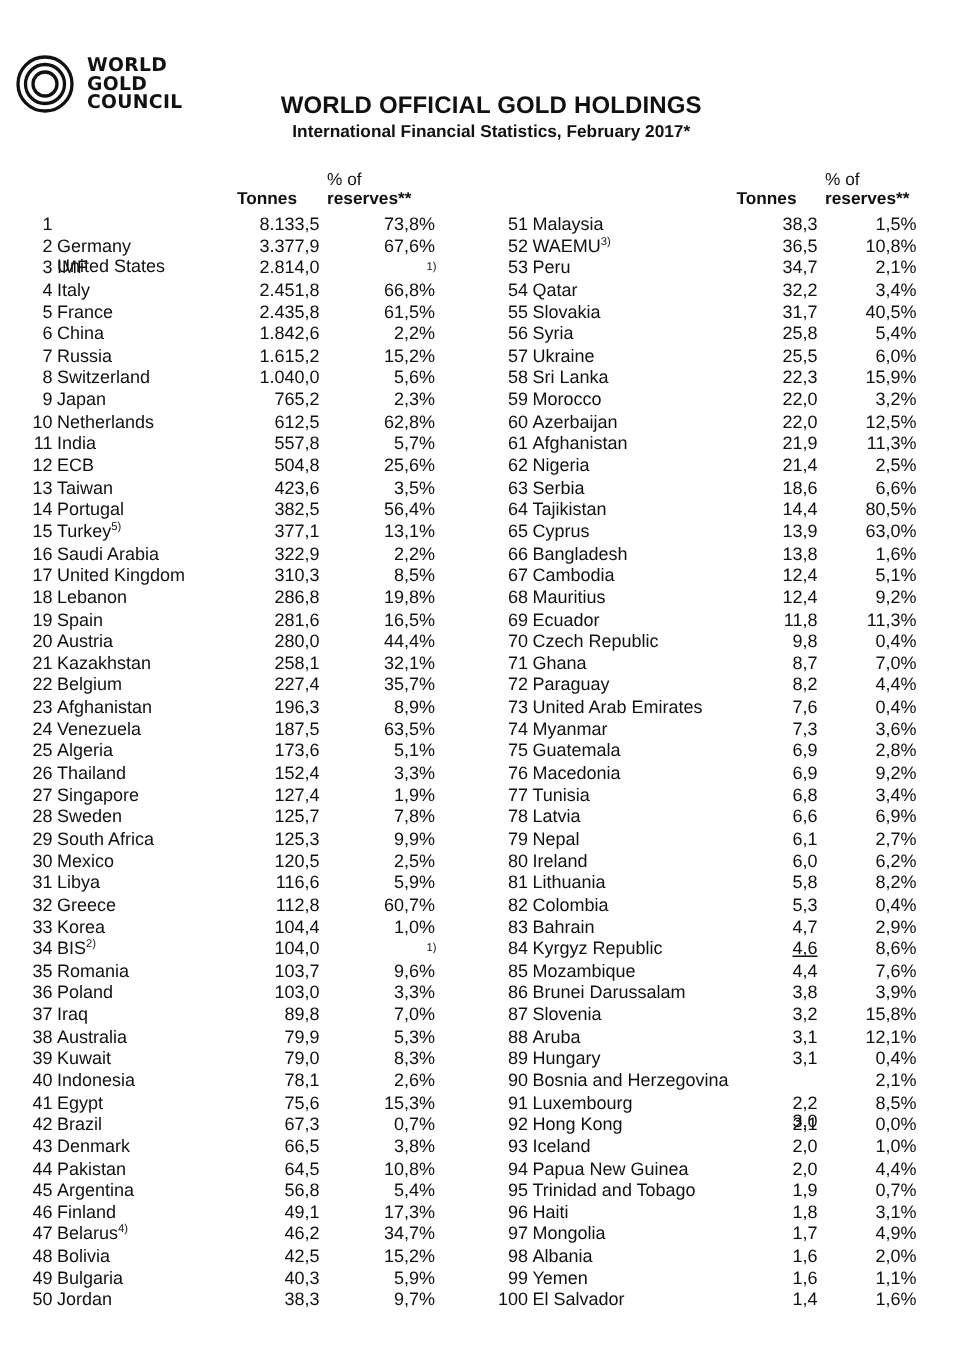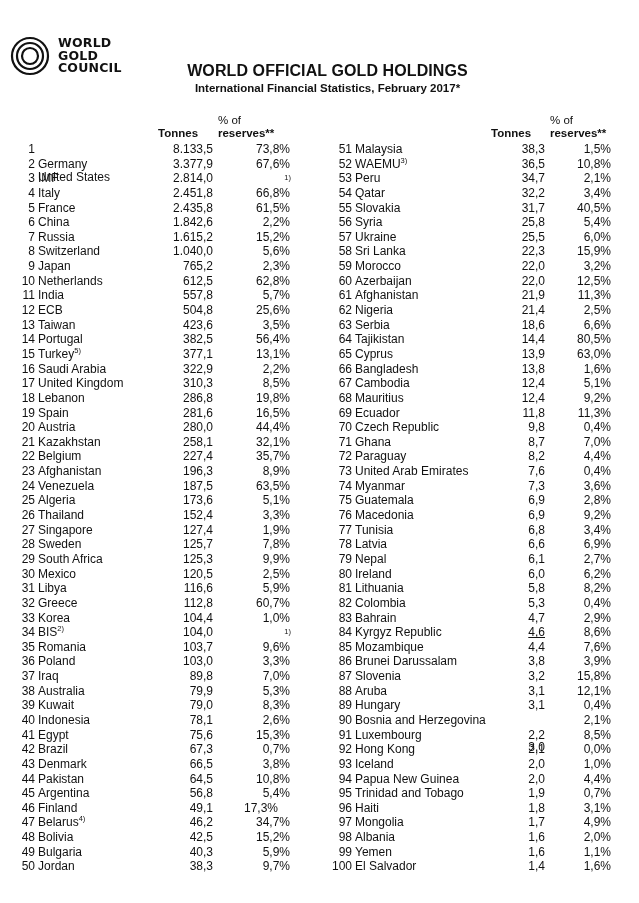--- a/index.html
+++ b/index.html
@@ -320,21 +320,21 @@
     <div class="row">
       <span class="rank" style="left: 5px;">45</span>
       <span style="left: 38px;"><span style="position: static;">Argentina</span></span>
       <span style="right: 107px; text-align: right;">56,8</span>
       <span style="right: 30px; text-align: right;">5,4%</span>
     </div>
     <div class="row">
       <span class="rank" style="left: 5px;">46</span>
       <span style="left: 38px;"><span style="position: static;">Finland</span></span>
       <span style="right: 107px; text-align: right;">49,1</span>
-      <span style="right: 42px; ">17,3%</span>
+      <span style="right: 30px; ">17,3%</span>
     </div>
     <div class="row">
       <span class="rank" style="left: 5px; text-align: right;">47</span>
       <span style="left: 38px;"><span style="position: static;">Belarus</span><sup class="sup">4)</sup></span>
       <span style="right: 107px; text-align: right;">46,2</span>
       <span style="right: 30px; text-align: right;">34,7%</span>
     </div>
     <div class="row">
       <span class="rank" style="left: 5px;">48</span>
       <span style="left: 38px;"><span style="position: static;">Bolivia</span></span>

